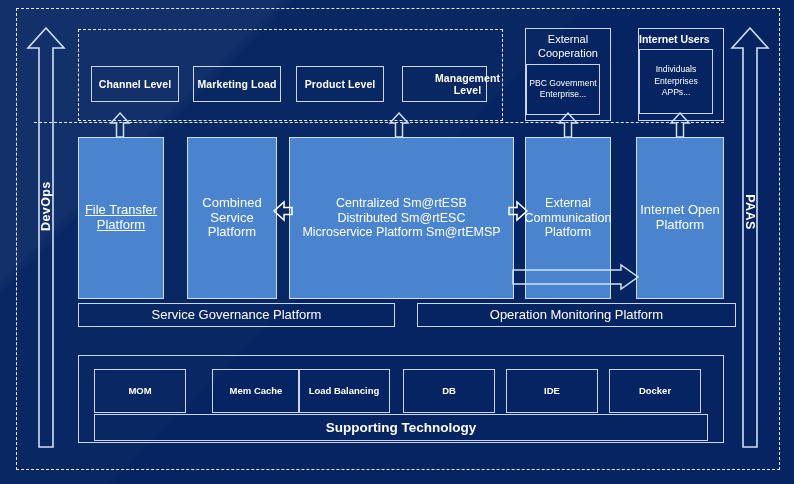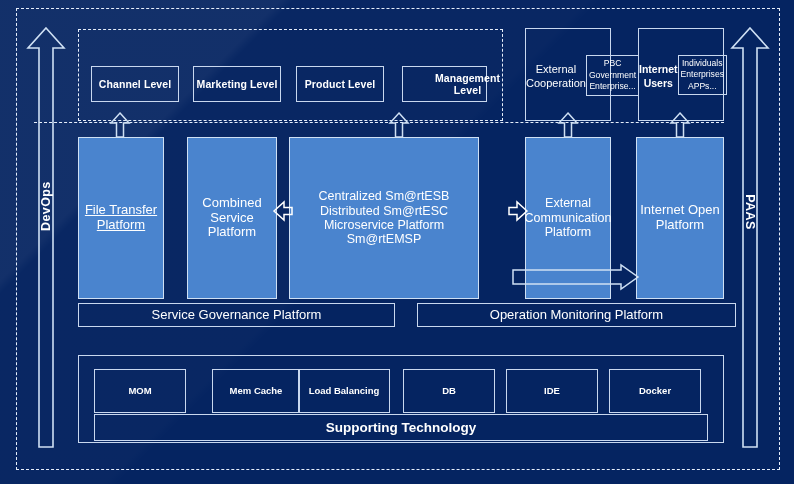--- a/index.html
+++ b/index.html
@@ -51,21 +51,21 @@
   }
   #level-0 { left: 91px;  width: 88px; }
   #level-1 { left: 193px; width: 88px; }
   #level-2 { left: 296px; width: 88px; text-align: right; }
   #level-3 { left: 402px; width: 85px; padding-left: 46px; }
 
   
   .group-box {
     position: absolute;
     border: 1.5px solid #c9d8ef;
-    display: flex; flex-direction: row; align-items: center;
+    display: flex; flex-direction: column; align-items: flex-start;
     padding-top: 4px;
   }
   #external-coop-box { left: 525px; top: 28px; width: 86px; height: 93px; }
   #internet-users-box { left: 638px; top: 28px; width: 86px; height: 93px; }
   .group-title { font-size: 10.5px; font-weight: bold; line-height: 1.25; text-align: center; }
   #external-coop-title { font-weight: normal; font-size: 11px; }
   .group-inner {
     border: 1.3px solid #c9d8ef;
     margin-top: 3px;
     width: 74px;
@@ -77,21 +77,21 @@
   }
   #external-coop-inner { margin-bottom: 5px; }
 
   
   .platform {
     top: 137px; height: 162px;
     font-size: 13px;
   }
   #plat-file     { left: 78px;  width: 86px; text-decoration: underline; }
   #plat-combined { left: 187px; width: 90px; }
-  #plat-central  { left: 289px; width: 190px; font-size: 12.5px; }
+  #plat-central  { left: 289px; width: 225px; font-size: 12.5px; }
   #plat-external { left: 525px; width: 86px; font-size: 12.5px; }
   #plat-internet { left: 636px; width: 88px; }
 
   
   .gov {
     top: 303px; height: 24px;
     font-size: 13px;
   }
   #gov-service { left: 78px;  width: 317px; }
   #gov-ops     { left: 417px; width: 319px; }
@@ -140,21 +140,21 @@
 
 <div id="canvas">
 
   <div id="outer-frame" class="dashbox"></div>
 
   <div id="levels-frame" class="dashbox"></div>
 
   <div class="hr-dash"></div>
 
   <div id="level-0" class="box solidline level-box">Channel Level</div>
-  <div id="level-1" class="box solidline level-box">Marketing Level</div>
+  <div id="level-1" class="box solidline level-box">Marketing Load</div>
   <div id="level-2" class="box solidline level-box">Product Level</div>
   <div id="level-3" class="box solidline level-box">Management Level</div>
 
   <div id="external-coop-box" class="group-box">
     <div id="external-coop-title" class="group-title">External Cooperation</div>
     <div id="external-coop-inner" class="group-inner">PBC Government Enterprise...</div>
   </div>
 
   <div id="internet-users-box" class="group-box">
     <div class="group-title">Internet Users</div>

